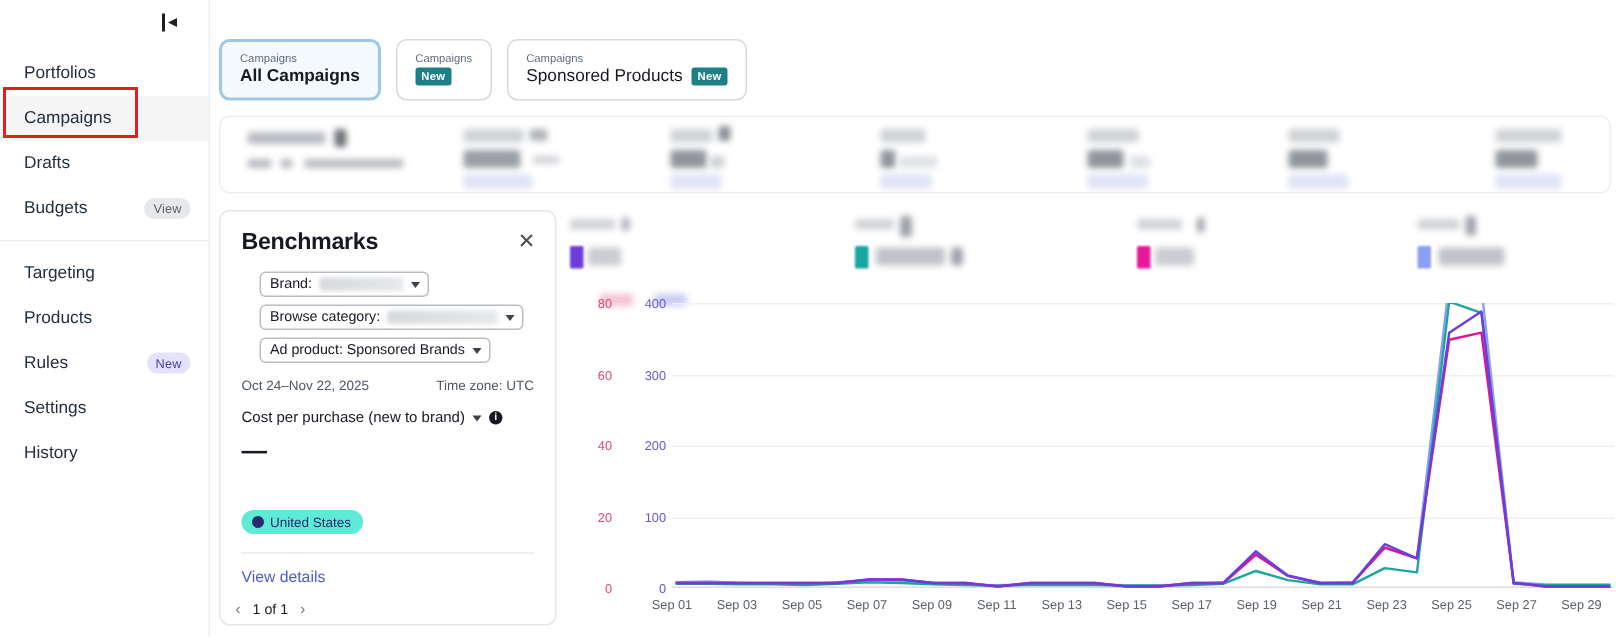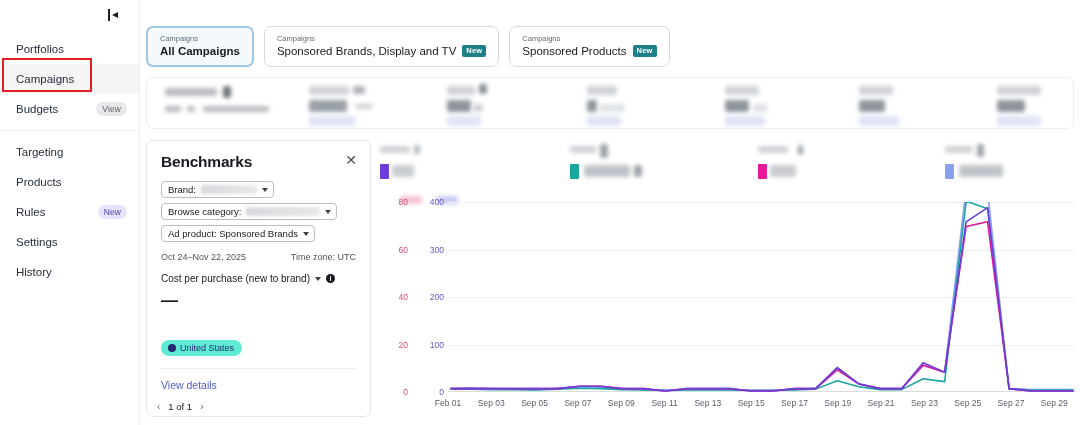--- a/index.html
+++ b/index.html
@@ -75,21 +75,21 @@
   .bench {
     position: absolute; left: 6px; top: 140px; width: 225px; height: 277px;
     background:#fff; border:1px solid #e4e7ea; border-radius: 7px;
     padding: 12px 14px 8px 14px;
   }
   .bench h2 { font-size: 15.5px; color:#16191f; letter-spacing:-.2px; }
   .bench-close {
     position:absolute; right: 12px; top: 12px; width: 14px; height: 14px; cursor:pointer;
     color:#4a4f55; font-size: 14px; line-height: 14px; text-align:center;
   }
-  .selects { margin-top: 10px; display:flex; flex-direction:column; gap: 5px; align-items:flex-start; }
+  .selects { margin-top: 10px; display:flex; flex-direction:column; gap: 5px; align-items:flex-start;margin-left:12px; }
   .sel {
     border:1px solid #b8bec4; border-radius:4px; background:#fff;
     height: 17px; display:inline-flex; align-items:center; gap:5px;
     padding: 0 5px 0 6px; font-size: 9.5px; color:#16191f; cursor:pointer; white-space:nowrap;
   }
   .sel .ghost { display:inline-block; height:9px; border-radius:2px;
     background: linear-gradient(90deg,#d7d9dc,#e6e8ea); filter: blur(1.4px); }
   .caret { width:0;height:0; border-left:3.5px solid transparent; border-right:3.5px solid transparent;
     border-top:4px solid #3a4047; display:inline-block; }
   .daterow { margin-top: 10px; display:flex; justify-content:space-between; font-size: 9px; color:#4e565f; }
@@ -153,20 +153,23 @@
     </div>
 
     <nav class="nav-group">
       <div class="nav-item">
         <span class="lbl">Portfolios</span>
       </div>
       <div class="nav-item active">
         <span class="lbl">Campaigns</span>
       </div>
       <div class="nav-item">
+        <span class="lbl">Drafts</span>
+      </div>
+      <div class="nav-item">
         <span class="lbl">Budgets</span>
         <span class="badge beta">View</span>
       </div>
       <div class="nav-sep"></div>
       <div class="nav-item">
         <span class="lbl">Targeting</span>
       </div>
       <div class="nav-item">
         <span class="lbl">Products</span>
       </div>
@@ -190,21 +193,20 @@
     <div class="tabs">
       <div class="tab selected">
         <span class="kicker">Campaigns</span>
         <span class="title">
           <span>All Campaigns</span>
         </span>
       </div>
       <div class="tab">
         <span class="kicker">Campaigns</span>
         <span class="title">
-          <span>Sponsored Brands, Display and TV</span>
           <span class="pill-new">New</span>
         </span>
       </div>
       <div class="tab">
         <span class="kicker">Campaigns</span>
         <span class="title">
           <span>Sponsored Products</span>
           <span class="pill-new">New</span>
         </span>
       </div>
@@ -362,21 +364,21 @@
         <div class="svgholder">
           <svg id="chart-svg" width="100%" height="190" viewBox="0 0 772 190" preserveAspectRatio="none">
               <path d="M3.00 186.18 L29.41 185.71 L55.83 186.65 L82.24 187.12 L108.66 187.59 L135.07 186.18 L161.48 184.77 L187.90 185.24 L214.31 186.65 L240.72 187.59 L267.14 188.06 L293.55 187.59 L319.97 187.12 L346.38 187.59 L372.79 188.06 L399.21 188.06 L425.62 187.59 L452.03 186.18 L478.45 166.44 L504.86 181.48 L531.28 186.65 L557.69 186.18 L584.10 163.15 L610.52 170.20 L636.93 -13.10 L663.34 -10.28 L689.76 186.18 L716.17 187.59 L742.59 187.59 L769.00 187.59" fill="none" stroke="#8b9ff0" stroke-width="1.6" stroke-linejoin="round" vector-effect="non-scaling-stroke"></path>
               <path d="M3.00 187.12 L29.41 187.12 L55.83 187.59 L82.24 187.59 L108.66 188.06 L135.07 187.12 L161.48 186.18 L187.90 186.65 L214.31 187.59 L240.72 188.06 L267.14 188.53 L293.55 188.06 L319.97 188.06 L346.38 188.06 L372.79 188.53 L399.21 188.53 L425.62 188.06 L452.03 187.12 L478.45 178.66 L504.86 184.77 L531.28 187.59 L557.69 187.59 L584.10 176.78 L610.52 179.60 L636.93 -0.88 L663.34 6.64 L689.76 187.12 L716.17 188.06 L742.59 188.06 L769.00 188.06" fill="none" stroke="#1aa6a0" stroke-width="1.6" stroke-linejoin="round" vector-effect="non-scaling-stroke"></path>
               <path d="M3.00 186.65 L29.41 186.65 L55.83 186.65 L82.24 186.65 L108.66 186.65 L135.07 186.65 L161.48 184.30 L187.90 184.30 L214.31 186.65 L240.72 186.65 L267.14 189.00 L293.55 186.65 L319.97 186.65 L346.38 186.65 L372.79 189.00 L399.21 189.00 L425.62 186.65 L452.03 186.65 L478.45 167.85 L504.86 181.95 L531.28 186.65 L557.69 186.65 L584.10 163.15 L610.52 170.20 L636.93 24.50 L663.34 19.80 L689.76 186.65 L716.17 189.00 L742.59 189.00 L769.00 189.00" fill="none" stroke="#d8189b" stroke-width="1.6" stroke-linejoin="round" vector-effect="non-scaling-stroke"></path>
               <path d="M3.00 186.65 L29.41 186.65 L55.83 186.65 L82.24 186.65 L108.66 186.65 L135.07 186.65 L161.48 184.30 L187.90 184.30 L214.31 186.65 L240.72 186.65 L267.14 189.00 L293.55 186.65 L319.97 186.65 L346.38 186.65 L372.79 189.00 L399.21 189.00 L425.62 186.65 L452.03 186.65 L478.45 165.50 L504.86 181.95 L531.28 186.65 L557.69 186.65 L584.10 160.80 L610.52 170.20 L636.93 19.80 L663.34 5.70 L689.76 186.65 L716.17 189.00 L742.59 189.00 L769.00 189.00" fill="none" stroke="#6d3ddb" stroke-width="1.6" stroke-linejoin="round" vector-effect="non-scaling-stroke"></path>
             </svg>
         </div>
 
         <div class="xaxis">
-            <span class="xt" style="left: 0%;">Feb 01</span>
+            <span class="xt" style="left: 0%;">Sep 01</span>
             <span class="xt" style="left: 6.89655%;">Sep 03</span>
             <span class="xt" style="left: 13.7931%;">Sep 05</span>
             <span class="xt" style="left: 20.6897%;">Sep 07</span>
             <span class="xt" style="left: 27.5862%;">Sep 09</span>
             <span class="xt" style="left: 34.4828%;">Sep 11</span>
             <span class="xt" style="left: 41.3793%;">Sep 13</span>
             <span class="xt" style="left: 48.2759%;">Sep 15</span>
             <span class="xt" style="left: 55.1724%;">Sep 17</span>
             <span class="xt" style="left: 62.069%;">Sep 19</span>
             <span class="xt" style="left: 68.9655%;">Sep 21</span>

